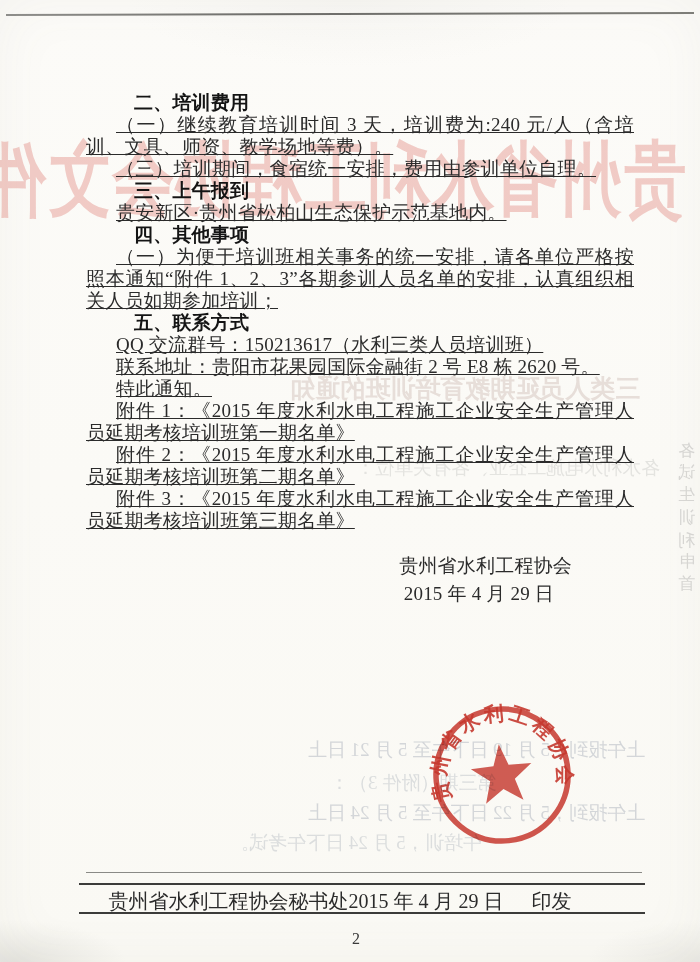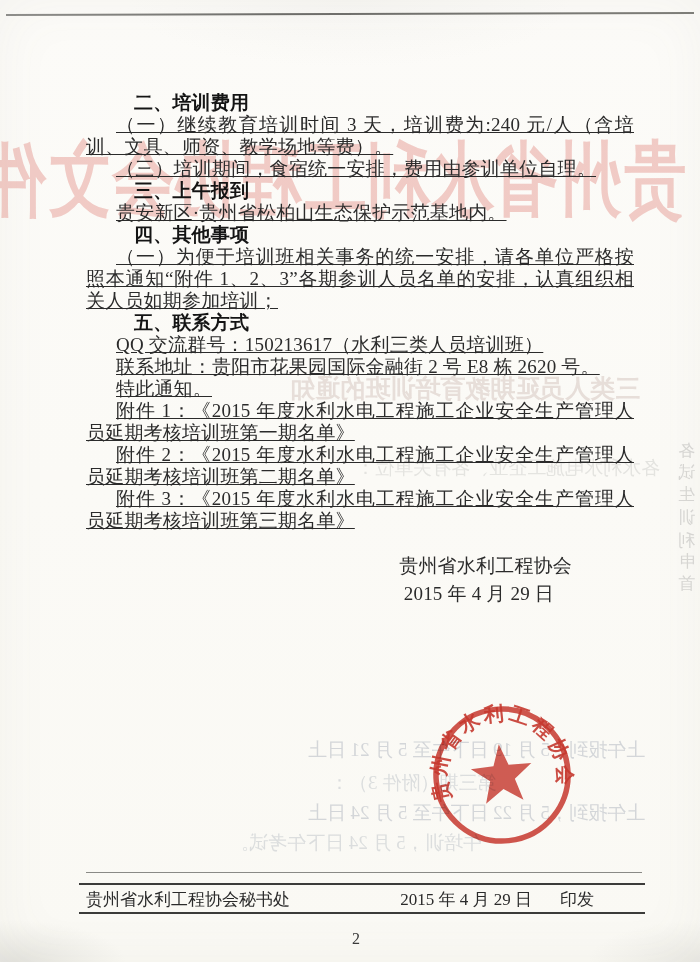--- a/index.html
+++ b/index.html
@@ -53,22 +53,22 @@
   .stamp{position:absolute;left:429px;top:702px;width:146px;height:146px;
     transform:rotate(-6deg);mix-blend-mode:multiply;opacity:.92;}
   .stamp text{font-family:"Liberation Sans","DejaVu Sans",sans-serif;
     font-weight:700;font-size:20px;letter-spacing:3.5px;}
   
   .rule{position:absolute;left:79px;width:566px;}
   .rule-a{top:872px;height:1px;background:#8a8a86;left:86px;width:556px;}
   .rule-b{top:883px;height:2px;background:#3c3c3a;}
   .rule-c{top:912px;height:2px;background:#3c3c3a;}
   .footer-row{position:absolute;top:888px;left:86px;width:548px;
-    display:flex;justify-content:space-between;align-items:center;
-    font-size:17px;color:#2b2b2b;}
+    display:flex;justify-content:center;align-items:center;
+    font-size:20px;color:#2b2b2b;}
   .footer-right{display:flex;gap:28px;padding-right:40px;}
   .page-number{position:absolute;top:930px;left:0;width:712px;
     text-align:center;font-size:16px;color:#3a3a3a;}
 </style>
 </head>
 <body>
 
 <div class="page">
 
   <div class="top-edge"></div>

